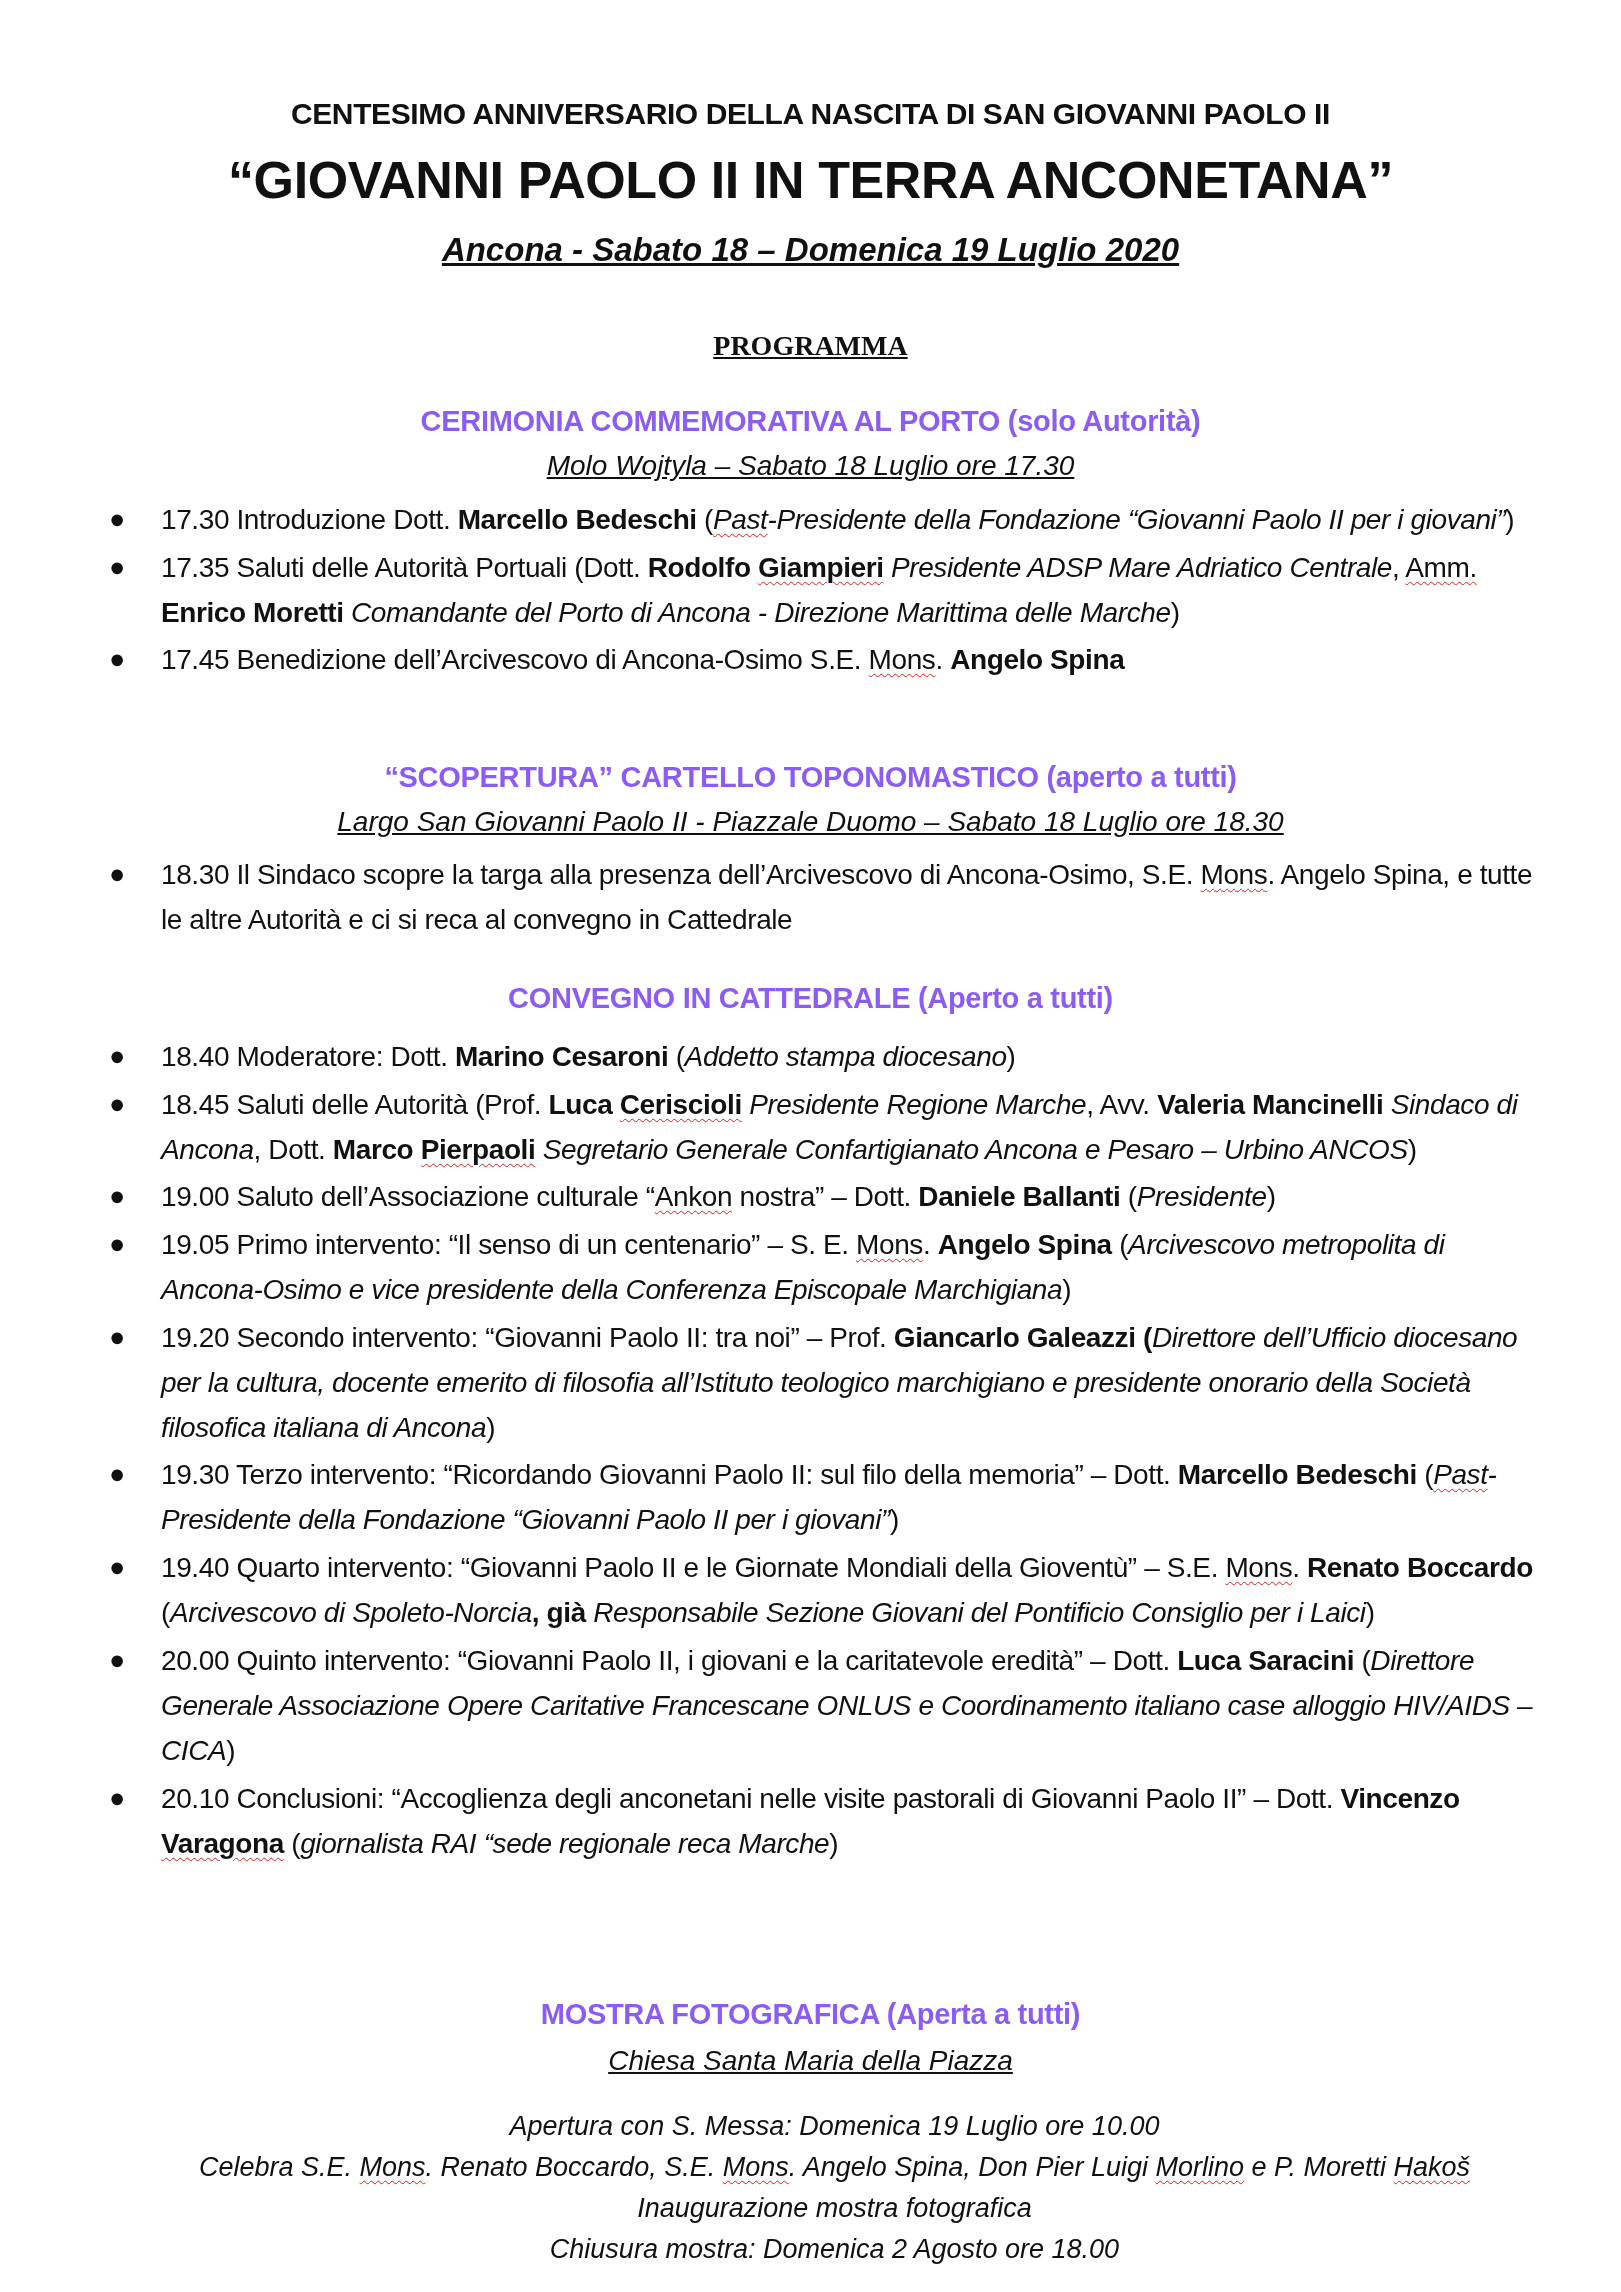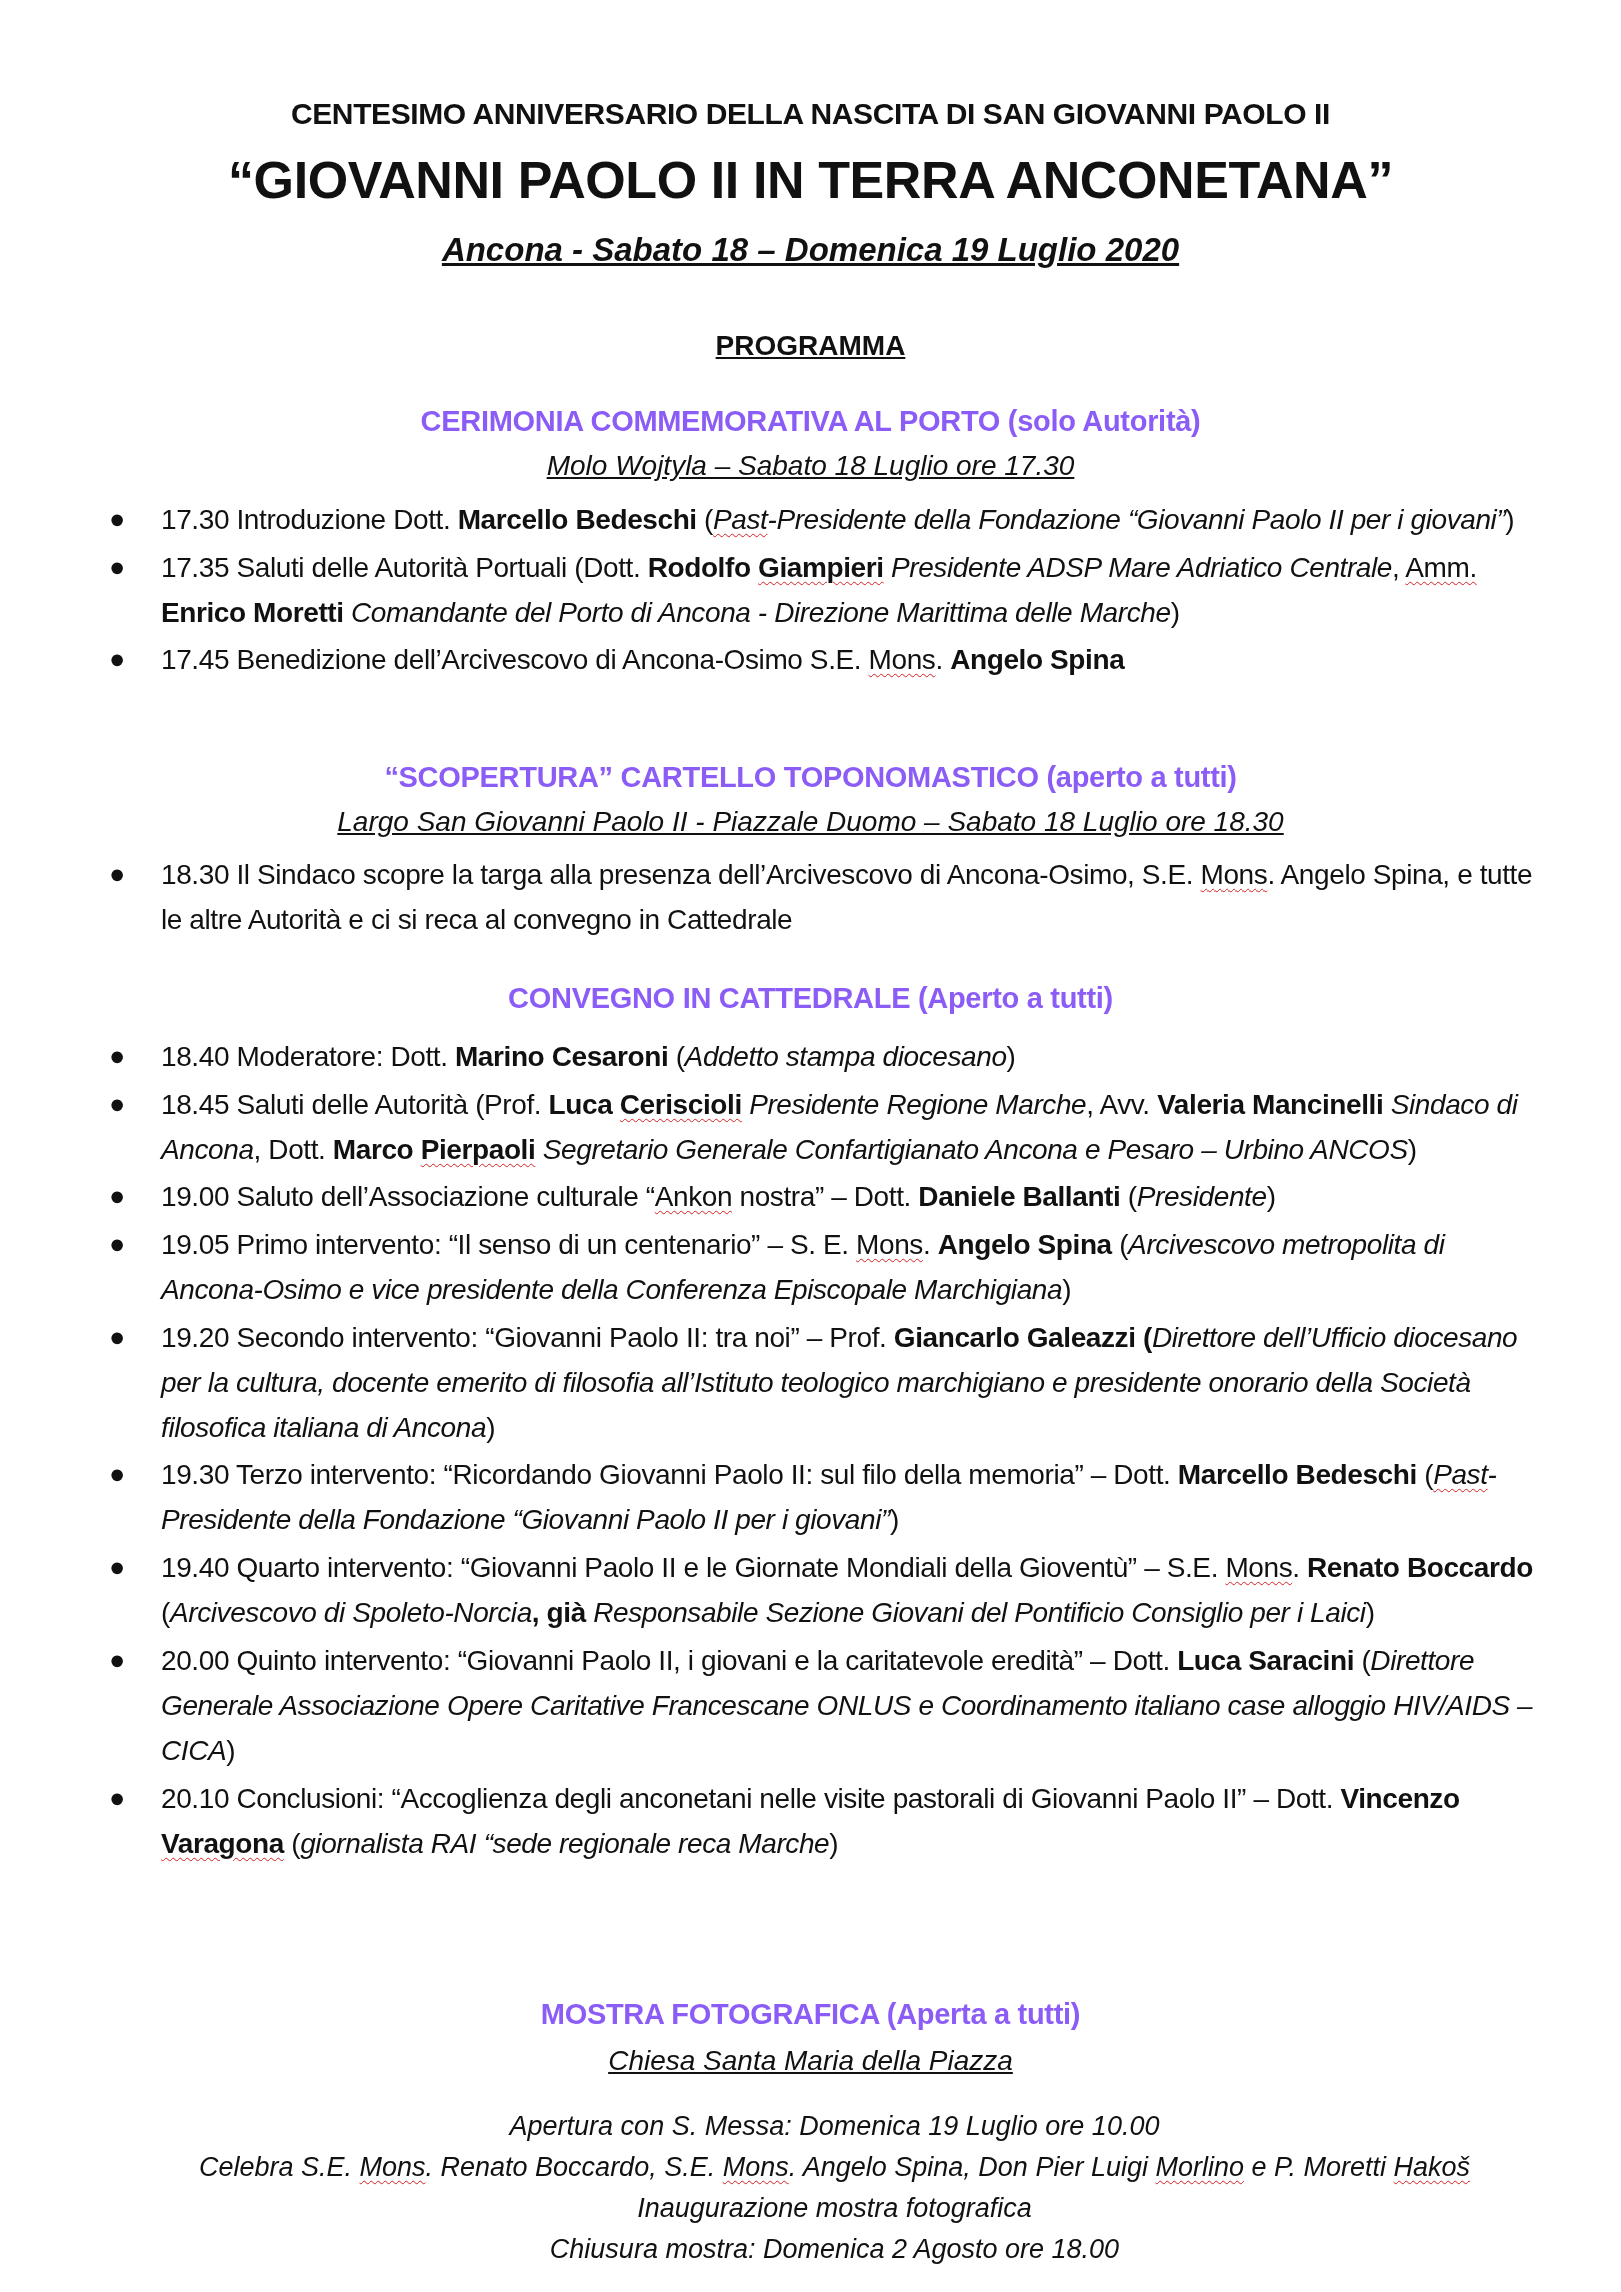--- a/index.html
+++ b/index.html
@@ -3,21 +3,21 @@
 <meta charset="utf-8">
 <style>
   html, body { margin: 0; padding: 0; background: #ffffff; }
   body { width: 1621px; height: 2293px; position: relative; overflow: hidden;
          font-family: "Liberation Sans", "DejaVu Sans", sans-serif; color: #111; }
   .page { position: absolute; left: 0; top: 0; width: 1621px; height: 2293px; }
   .center { position: absolute; left: 0; width: 1621px; text-align: center; white-space: nowrap; }
   .h-top { top: 97px; font-size: 30px; font-weight: bold; letter-spacing: -0.4px; }
   .h-title { top: 150px; font-size: 52px; font-weight: bold; letter-spacing: -0.4px; }
   .h-date { top: 231px; font-size: 33px; font-weight: bold; font-style: italic; text-decoration: underline; }
-  .h-prog { top: 330px; font-size: 28px; font-weight: bold; text-decoration: underline; }
+  .h-prog { top: 330px; font-size: 28px; font-weight: bold; text-decoration: underline; font-family: Liberation Serif, serif; }
   .sec-title { font-size: 29px; font-weight: bold; color: #8b5cf6; letter-spacing: -0.3px; }
   .sec-sub { font-size: 28px; font-style: italic; text-decoration: underline; }
   .plain-it { font-size: 27px; font-style: italic; }
   ul.items { position: absolute; left: 0; width: 1621px; margin: 0; padding: 0; list-style: none; }
   ul.items li { position: relative; padding-left: 161px; padding-right: 72px; font-size: 28px;
                 line-height: 45px; margin-bottom: 2.7px; letter-spacing: -0.4px; }
   ul.items li .bullet { position: absolute; left: 109px; top: 0; font-size: 27px; }
   .b { font-weight: bold; }
   .i { font-style: italic; }
   .sq { text-decoration: underline wavy #d81e22; text-decoration-thickness: 0.9px; text-underline-offset: 3.6px; text-align: center; }

